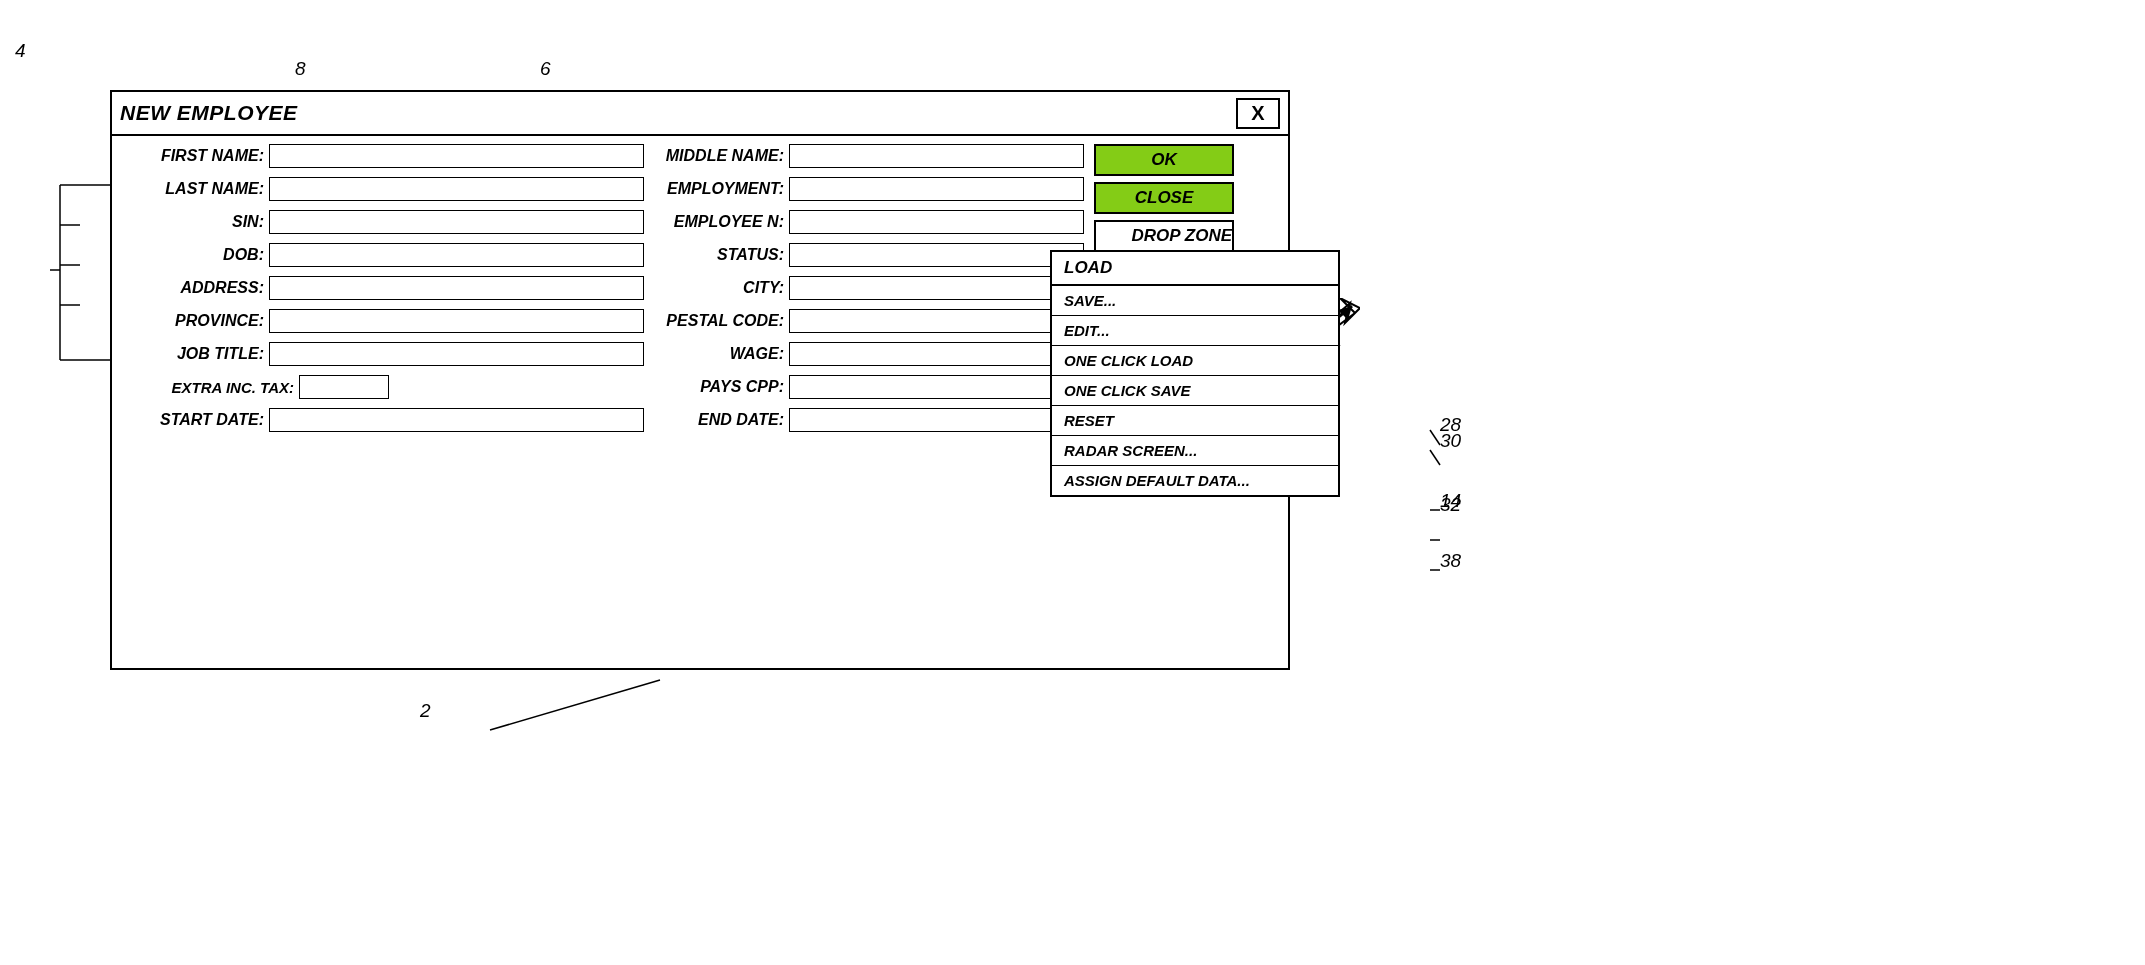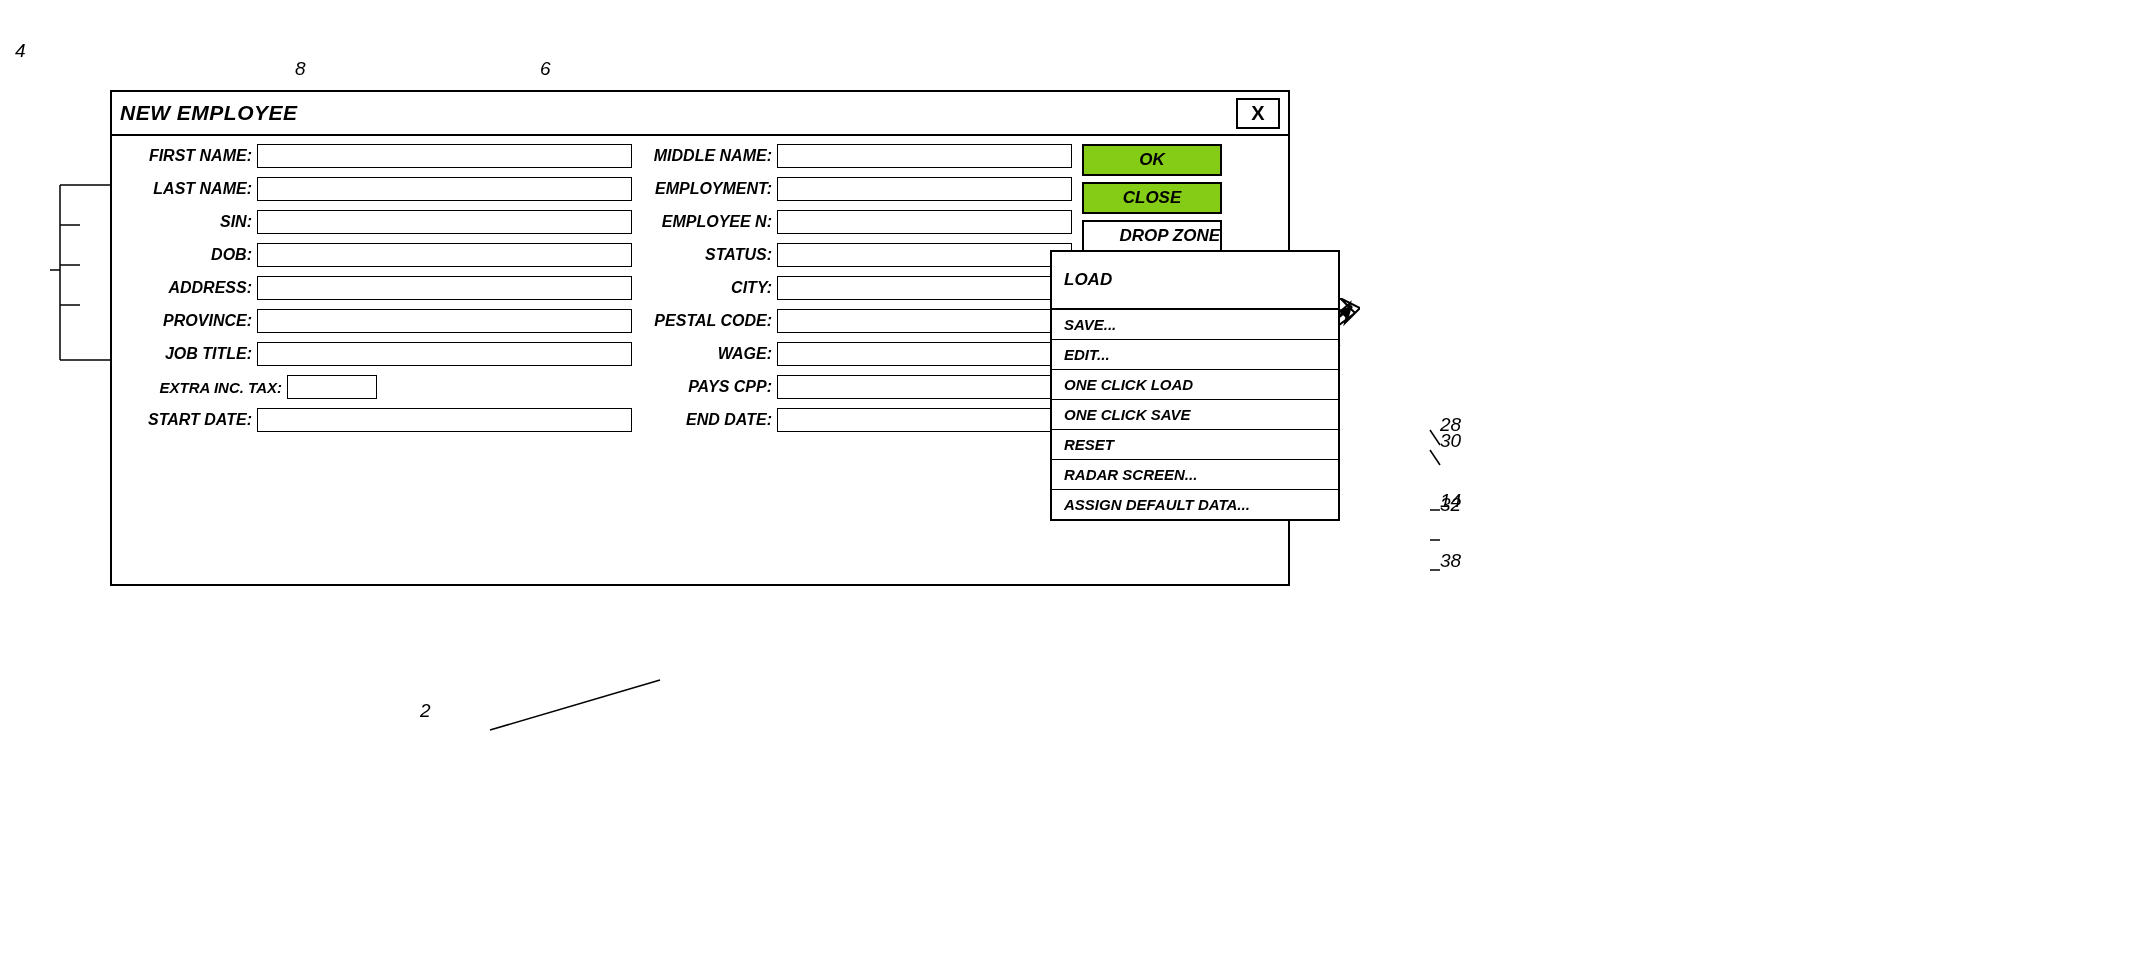--- a/index.html
+++ b/index.html
@@ -24,21 +24,21 @@
       width: 1550px;
       height: 700px;
     }
 
     
     .form-box {
       position: absolute;
       top: 40px;
       left: 60px;
       width: 1180px;
-      height: 496px;
+      height: 580px;
       border: 2.5px solid #000;
       background: #fff;
     }
 
     
     .form-title-bar {
       display: flex;
       align-items: center;
       justify-content: space-between;
       padding: 4px 8px;
@@ -60,21 +60,21 @@
       font-size: 20px;
       cursor: pointer;
       background: #fff;
       min-width: 44px;
       text-align: center;
     }
 
     
     .form-body {
       display: flex;
-      padding: 8px 6px 0 10px;
+      padding: 8px 6px 0 22px;
       gap: 0;
     }
 
     .form-col-left {
       flex: 0 0 520px;
       padding-right: 10px;
     }
 
     .form-col-right {
       flex: 0 0 440px;
@@ -159,21 +159,21 @@
       font-style: italic;
       font-weight: bold;
       font-size: 15px;
       border-bottom: 1.5px solid #000;
       cursor: pointer;
     }
     .dp-item:last-child {
       border-bottom: none;
     }
     .dp-item-load {
-      padding: 18px 12px;
+      padding: 6px 12px;
       font-style: italic;
       font-weight: bold;
       font-size: 17px;
       border-bottom: 2px solid #000;
       cursor: pointer;
     }
 
     
     .ann {
       position: absolute;

